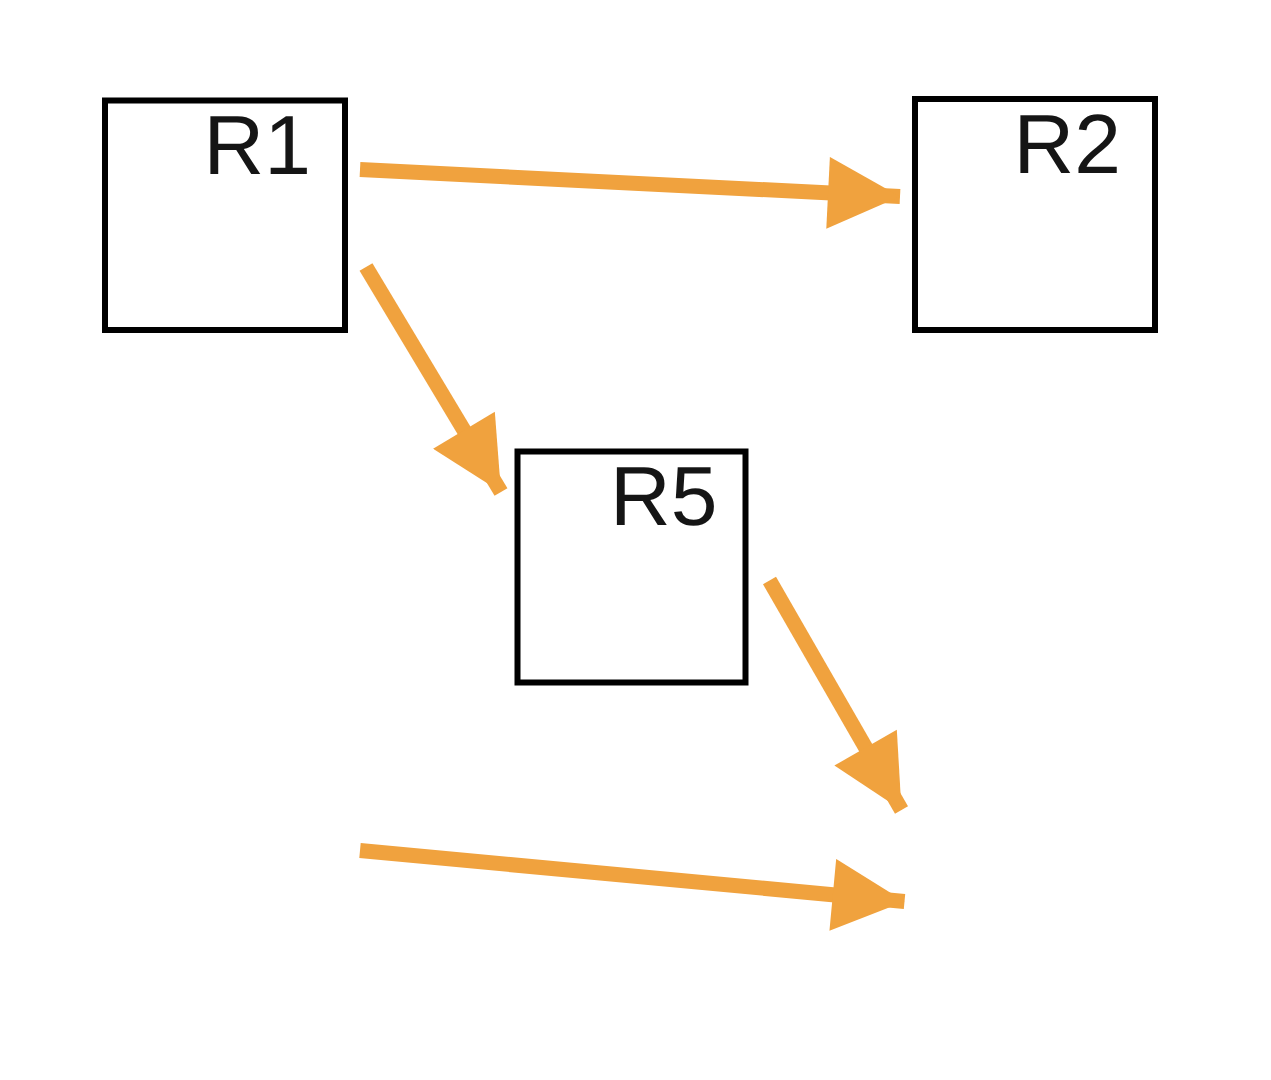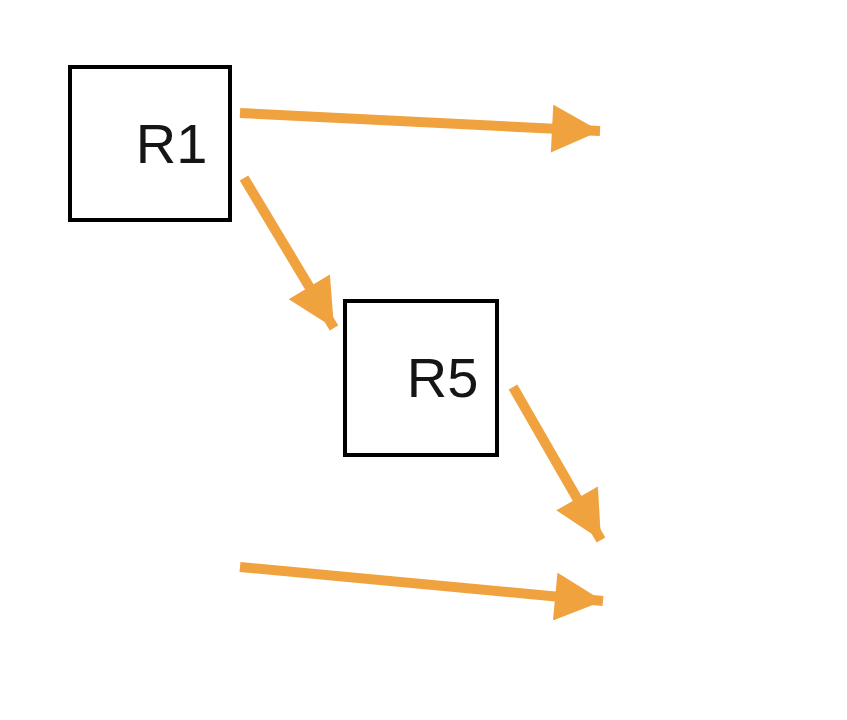--- a/index.html
+++ b/index.html
@@ -36,21 +36,20 @@
   }
   .arrowhead {
     fill: var(--color-arrow);
   }
   .node {
     position: absolute;
     box-sizing: border-box;
     background: var(--color-node-fill);
     border: 4px solid var(--color-node-border);
     display: flex;
-    align-items: center;
     justify-content: center;
     padding-left: 43px;
   }
   .node--thick {
     border-width: 5px;
   }
   .node-label {
     font-size: 56px;
     line-height: 1;
     color: var(--color-text);
@@ -78,20 +77,23 @@
     <line class="edge" x1="240" y1="113" x2="600" y2="131" marker-end="url(#ah)"></line>
     <line class="edge" x1="244" y1="178" x2="334" y2="328" marker-end="url(#ah)"></line>
     <line class="edge" x1="513" y1="387" x2="601" y2="540" marker-end="url(#ah)"></line>
     <line class="edge" x1="240" y1="567" x2="603" y2="601" marker-end="url(#ah)"></line>
   </svg>
 
   <div class="node" id="node-r1">
     <span class="node-label">R1</span>
   </div>
 
+  <div class="node" id="node-r2">
+    <span class="node-label">R2</span>
+  </div>
 
   <div class="node" id="node-r5">
     <span class="node-label">R5</span>
   </div>
 
 
 
 </div>
 
 </body></html>

